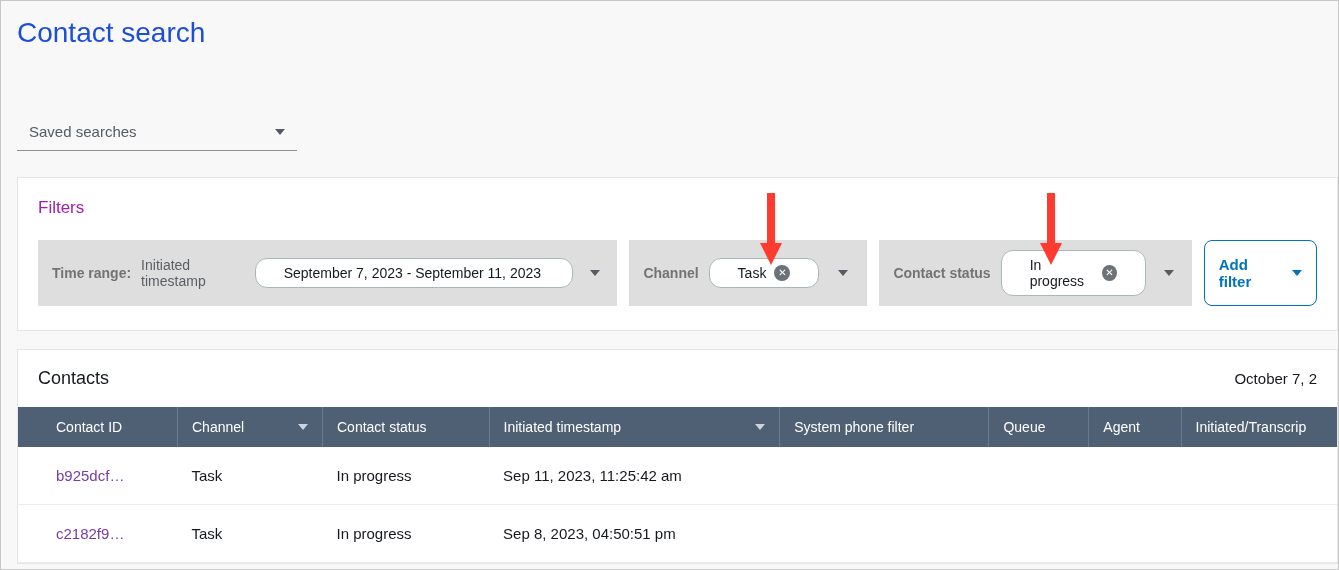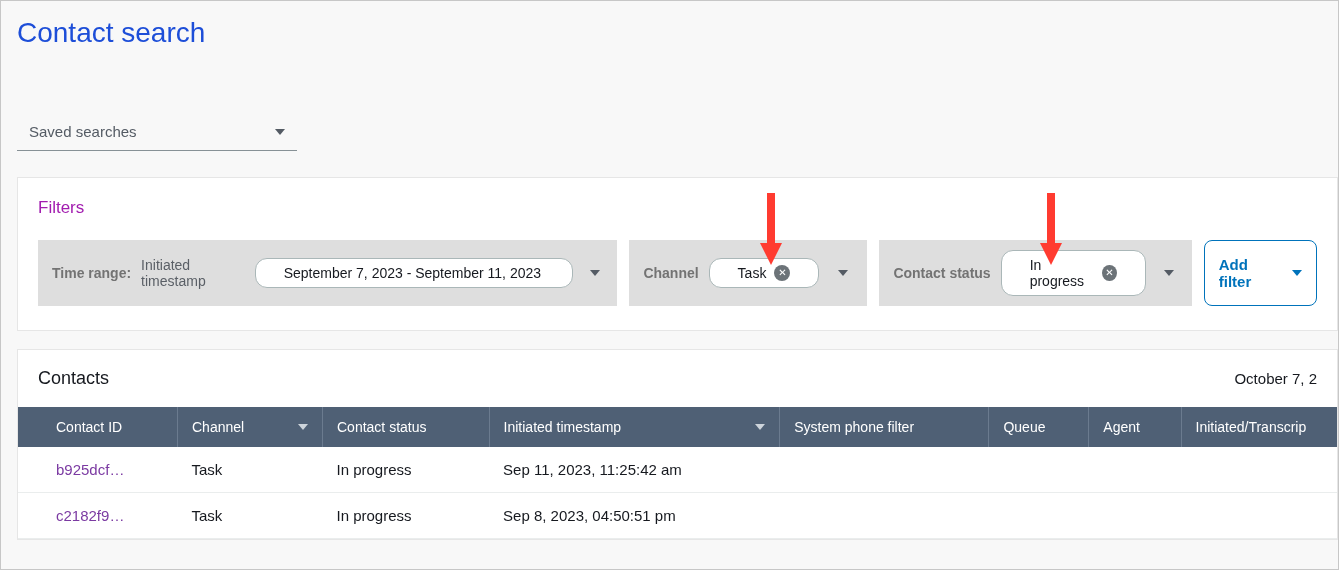--- a/index.html
+++ b/index.html
@@ -155,21 +155,21 @@
     font-size: 14px;
     border-right: 1px solid #6b7b8f;
     white-space: nowrap;
   }
   thead th.first-pad { width: 24px; padding:0; border-right:none;}
   thead th .hdr {
     display: flex; align-items: center; justify-content: space-between; gap: 12px;
   }
   thead th .caret-down { border-top-color: #cdd4db; }
   tbody td {
-    padding: 14px 14px;
+    padding: 20px 14px;
     font-size: 15px;
     color: #16191f;
     border-bottom: 1px solid #eaeded;
     white-space: nowrap;
   }
   tbody td.first-pad { width: 24px; padding:0;}
   .link { color: #7b3aa2; cursor: pointer; }
   .arrow-annot {
     position: absolute;
     pointer-events: none;

